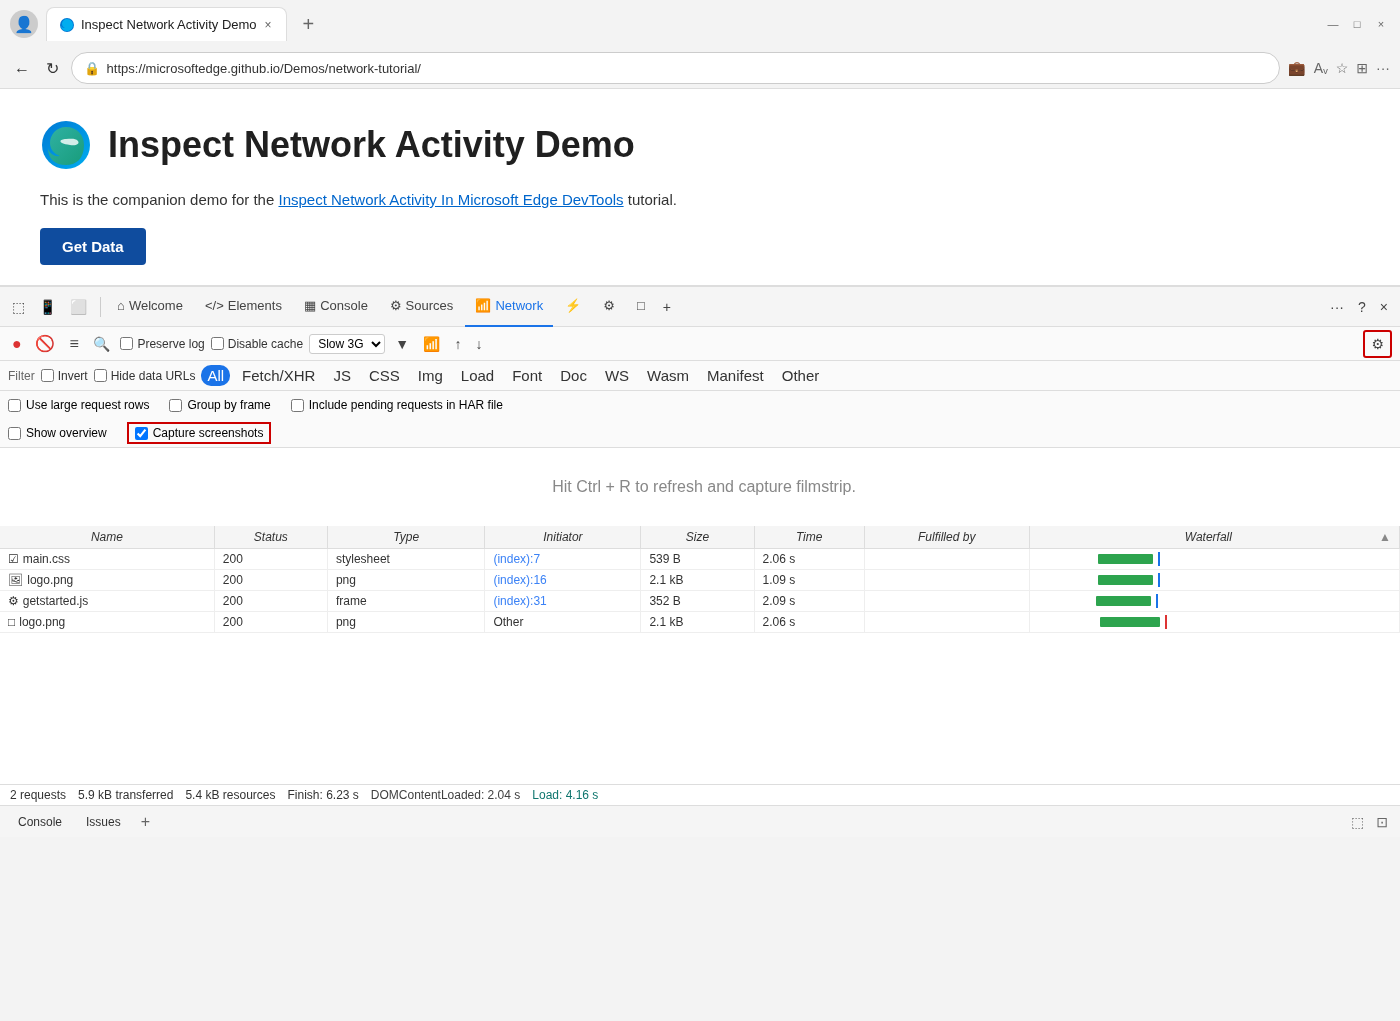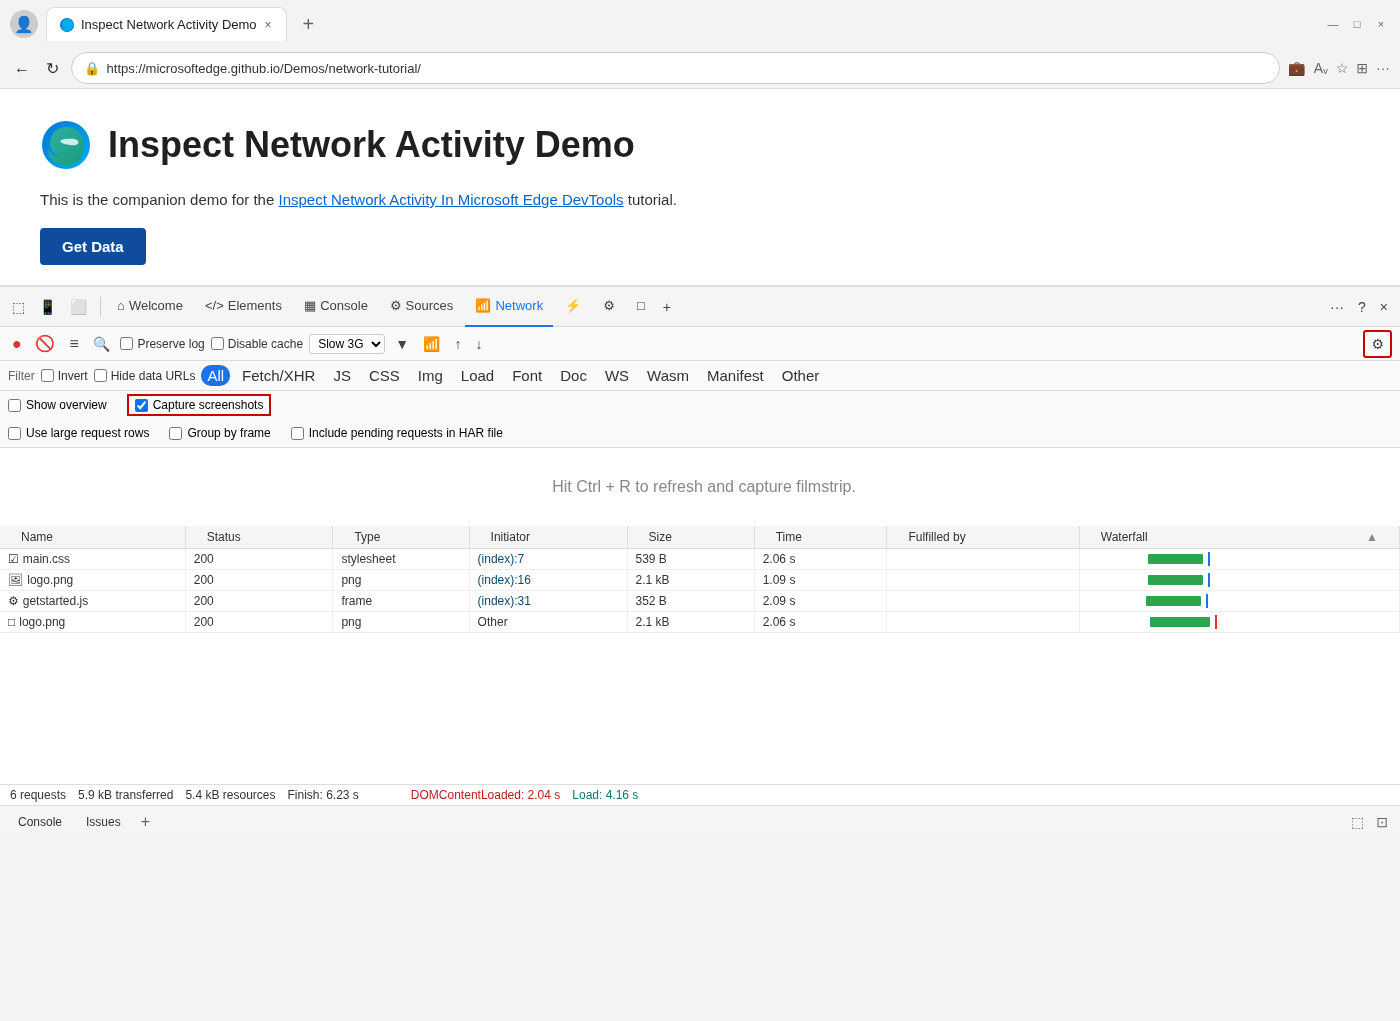--- a/index.html
+++ b/index.html
@@ -62,28 +62,28 @@
     .settings-row { display: flex; align-items: center; padding: 4px 8px; gap: 20px; height: 28px; font-size: 12px; }
     .settings-check { display: flex; align-items: center; gap: 5px; }
     .capture-screenshots-check { border: 2px solid #cc0000; padding: 2px 6px; display: flex; align-items: center; gap: 5px; }
 
     
     .ctrl-msg { text-align: center; padding: 30px; font-size: 16px; color: #888; margin-left: 8px; }
 
     
     .network-table-wrap { flex: 1; overflow-y: auto; }
     .network-table { width: 100%; border-collapse: collapse; font-size: 12px; }
-    .network-table th { background: #f5f5f5; border-bottom: 1px solid #ddd; border-right: 1px solid #ddd; padding: 4px 21px; text-align: left; font-weight: 500; color: #333; position: sticky; top: 0; }
+    .network-table th { background: #f5f5f5; border-bottom: 1px solid #ddd; border-right: 1px solid #ddd; padding: 4px 8px; text-align: center; font-weight: 500; color: #333; position: sticky; top: 0; font-style: italic; }
     .network-table td { border-bottom: 1px solid #eee; border-right: 1px solid #eee; padding: 3px 8px; color: #333; }
-    .link-cell { color: #0c4a6e; cursor: pointer; text-decoration: none; }
+    .link-cell { color: #3b82f6; cursor: pointer; text-decoration: none; }
     .waterfall-bar-wrap { position: relative; height: 14px; width: 120px; }
 
     
     .status-bar { background: white; border-top: 1px solid #ddd; padding: 3px 10px; font-size: 12px; color: #333; display: flex; gap: 12px; align-items: center; }
-    .status-dom { color: #b91c1c; margin-left: 40px; }
+    .status-dom { color: #404040; }
     .status-load { color: #0f766e; }
 
     
     .bottom-bar { background: #f5f5f5; border-top: 1px solid #ddd; display: flex; align-items: center; padding: 0 8px; height: 32px; gap: 4px; }
     .bottom-tab { padding: 4px 10px; font-size: 12px; cursor: pointer; color: #333; }
     .bottom-add { color: #666; font-size: 16px; cursor: pointer; padding: 2px 6px; }
     .bottom-right { margin-left: auto; display: flex; gap: 4px; }
     .bottom-icon { color: #666; font-size: 14px; cursor: pointer; padding: 2px 4px; }
 
     
@@ -252,39 +252,39 @@
     <button class="filter-type-btn">WS</button>
     <button class="filter-type-btn">Wasm</button>
     <button class="filter-type-btn">Manifest</button>
     <button class="filter-type-btn">Other</button>
   </div>
 
   <div class="settings-rows">
     <div class="settings-row">
       <label class="settings-check">
         <input type="checkbox" style="">
+        <span>Use large request rows</span>
+      </label>
+      <label class="settings-check">
+        <input type="checkbox" style="">
+        <span>Group by frame</span>
+      </label>
+      <label class="settings-check">
+        <input type="checkbox" style="">
+        <span>Include pending requests in HAR file</span>
+      </label>
+    </div>
+    <div class="settings-row">
+      <label class="settings-check">
+        <input type="checkbox" style="">
         <span>Show overview</span>
       </label>
       <label class="capture-screenshots-check">
         <input type="checkbox" checked="" style="">
         <span>Capture screenshots</span>
-      </label>
-    </div>
-    <div class="settings-row">
-      <label class="settings-check">
-        <input type="checkbox" style="">
-        <span>Use large request rows</span>
-      </label>
-      <label class="settings-check">
-        <input type="checkbox" style="">
-        <span>Group by frame</span>
-      </label>
-      <label class="settings-check">
-        <input type="checkbox" style="">
-        <span>Include pending requests in HAR file</span>
       </label>
     </div>
   </div>
 
   <div class="ctrl-msg">Hit Ctrl + R to refresh and capture filmstrip.</div>
 
   <div class="network-table-wrap">
     <table class="network-table">
       <thead>
         <tr>
@@ -357,21 +357,21 @@
           <div style="position:absolute;left:62px;top:2px;width:60px;height:10px;background:#2da44e;border-radius:1px;"></div>
           <div style="position:absolute;left:127px;top:0;width:2px;height:14px;background:#d33;"></div>
         </div>
       </td>
     </tr>
         </tbody>
     </table>
   </div>
 
   <div class="status-bar">
-    <span>6 requests</span>
+    <span>2 requests</span>
     <span>5.9 kB transferred</span>
     <span>5.4 kB resources</span>
     <span>Finish: 6.23 s</span>
     <span class="status-dom">DOMContentLoaded: 2.04 s</span>
     <span class="status-load">Load: 4.16 s</span>
   </div>
 </div>
 
 <div class="bottom-bar">
   <span class="bottom-tab">Console</span>

